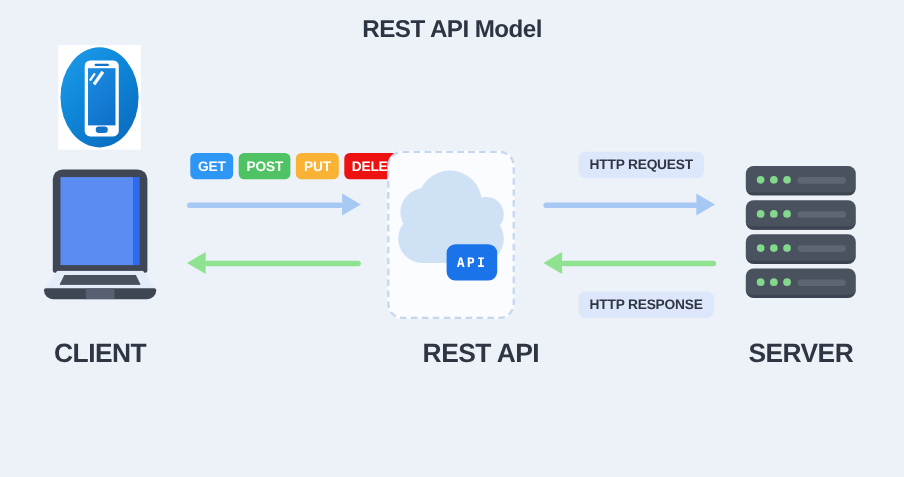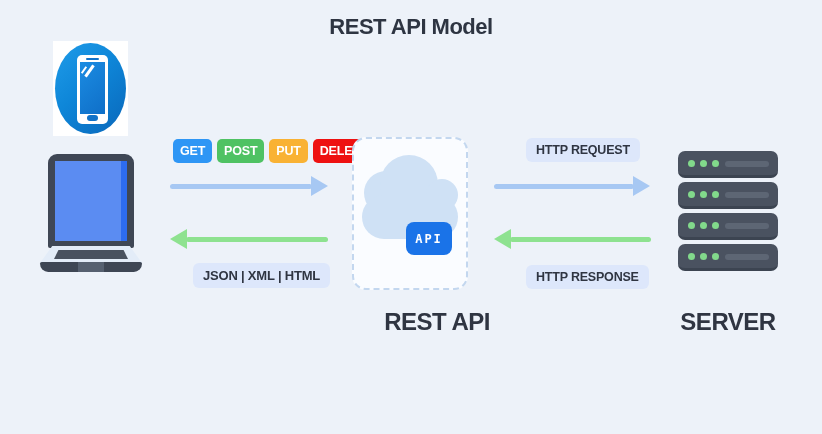--- a/index.html
+++ b/index.html
@@ -116,35 +116,35 @@
       <div class="lap-screen"></div>
       <div class="lap-screen-strip"></div>
     </div>
     <div class="abs lap-base"></div>
     <div class="abs lap-keys"></div>
     <div class="abs lap-bottom">
       <div class="lap-notch"></div>
     </div>
   </div>
 
+  <div class="abs big-label client-label">CLIENT</div>
 
   <div class="abs methods-row">
     <span class="method-badge" style="background: rgb(46, 150, 245);">GET</span>
     <span class="method-badge" style="background: rgb(79, 194, 99);">POST</span>
     <span class="method-badge" style="background: rgb(249, 178, 52);">PUT</span>
     <span class="method-badge" style="background: rgb(238, 17, 17);">DELETE</span>
   </div>
 
   <div class="abs arrow-line blue" style="left:170px; top:184px; width:142px;"></div>
   <div class="abs head-right" style="left:311px; top:176px;"></div>
 
   <div class="abs head-left" style="left:170px; top:229px;"></div>
   <div class="abs arrow-line green" style="left:186px; top:237px; width:142px;"></div>
 
-  <div class="abs pill formats-pill">JSON | XML | HTML</div>
 
   <div class="abs api-card">
     <div class="cloud-part cloud-c1"></div>
     <div class="cloud-part cloud-c2"></div>
     <div class="cloud-part cloud-c3"></div>
     <div class="cloud-base"></div>
     <div class="abs api-button">API</div>
   </div>
 
   <div class="abs big-label restapi-label">REST API</div>

